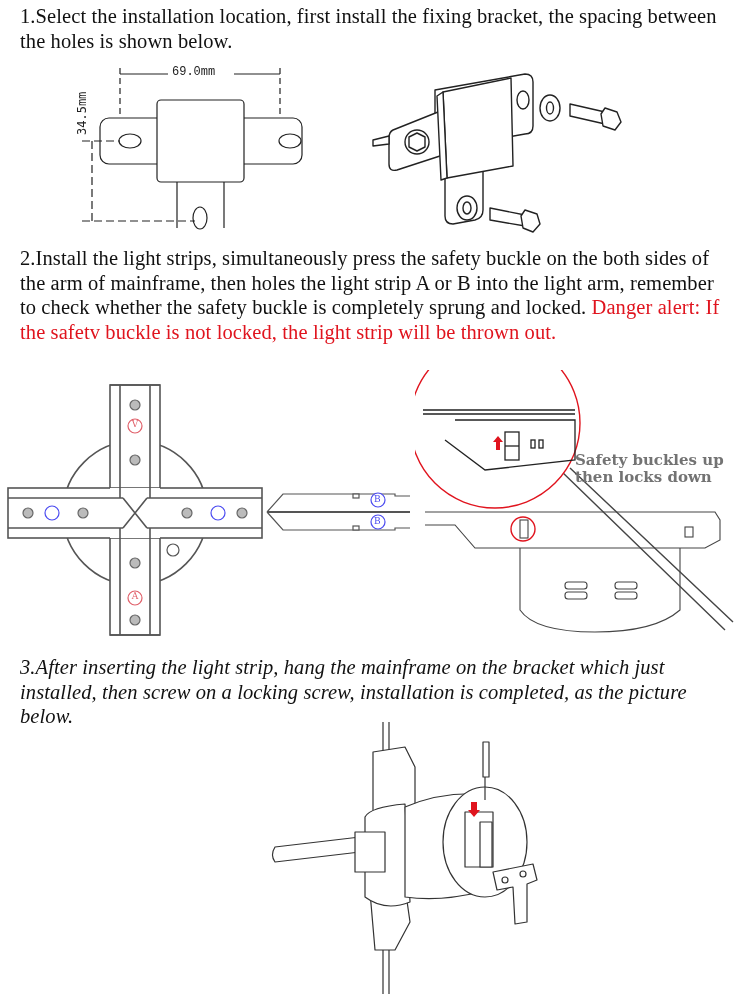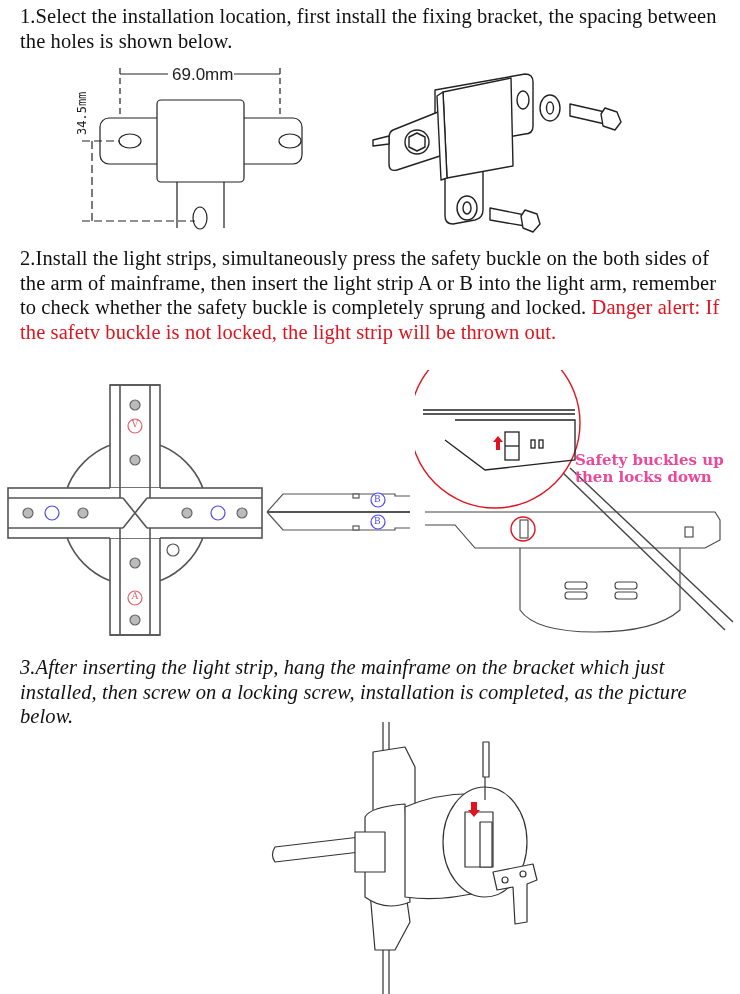--- a/index.html
+++ b/index.html
@@ -1,21 +1,21 @@
 <!DOCTYPE html>
 <html><head>
 <meta charset="utf-8">
 <style>
   html,body{margin:0;padding:0;background:#fff;}
   body{width:740px;height:994px;position:relative;overflow:hidden;font-family:"DejaVu Serif","Liberation Serif",serif;color:#111;}
   .para{position:absolute;left:20px;width:715px;font-family:"Liberation Serif","DejaVu Serif",serif;font-size:20.5px;line-height:24.5px;letter-spacing:0.1px;color:#111;}
   .red{color:#e0141e;}
   .fig{position:absolute;}
   svg{display:block;}
-  .ann{position:absolute;font-family:"DejaVu Serif",serif;font-weight:bold;color:#ec4899;font-size:15px;line-height:17px;}
+  .ann{position:absolute;font-family:"DejaVu Serif",serif;font-weight:bold;color:#737373;font-size:15px;line-height:17px;}
 </style>
 </head>
 <body>
 
 <div class="para" style="top:4px;">
   <span>1.</span><span>Select the installation location, first install the fixing bracket, the spacing between the holes is shown below.</span>
 </div>
 
 <div class="fig" style="left:70px;top:58px;">
   <svg width="250" height="180" viewBox="0 0 250 180">
@@ -30,21 +30,21 @@
       <ellipse cx="220" cy="83" rx="11" ry="7"></ellipse>
       <ellipse cx="130" cy="160" rx="7" ry="11"></ellipse>
 
       <path d="M50 10 V60" stroke-dasharray="6 4"></path>
       <path d="M210 10 V60" stroke-dasharray="6 4"></path>
       <path d="M50 16 H98 M164 16 H210"></path>
       <path d="M12 83 H50 M12 163 H125" stroke-dasharray="8 4"></path>
       <path d="M22 83 V163" stroke-dasharray="8 4"></path>
     </g>
   </svg>
-  <div style="position:absolute;left:102px;top:7px;font-family:Liberation Sans, sans-serif;font-size:17px;color:#222;">69.0mm</div>
+  <div style="position:absolute;left:102px;top:7px;font-family:Liberation Mono, monospace;font-size:12px;color:#222;">69.0mm</div>
   <div style="position:absolute;left:-6px;top:40px;transform:rotate(-90deg);transform-origin:left top;font-family:'DejaVu Sans Mono',monospace;font-size:12px;color:#222;top:77px;left:5px;">34.5mm</div>
 </div>
 
 <div class="fig" style="left:365px;top:60px;">
   <svg width="260" height="175" viewBox="0 0 260 175">
     <g fill="#fff" stroke="#222" stroke-width="1.4" stroke-linejoin="round">
 
       <path d="M70 30 L160 14 Q168 14 168 22 L168 66 Q168 74 160 74 L70 90 Z"></path>
 
       <path d="M28 70 L78 50 L78 95 L32 110 Q24 112 24 104 L24 78 Q24 72 28 70 Z"></path>
@@ -67,21 +67,21 @@
       <path d="M205 44 L240 52 L240 64 L205 56 Z"></path>
       <polygon points="240,48 252,52 256,62 250,70 238,66 236,54"></polygon>
 
       <path d="M125 148 L160 155 L160 166 L125 160 Z"></path>
       <polygon points="160,150 172,154 175,164 168,172 158,168 156,156"></polygon>
     </g>
   </svg>
 </div>
 
 <div class="para" style="top:246px;">
-  <span>2.</span><span>Install the light strips, simultaneously press the safety buckle on the both sides of the arm of mainframe, then insert the light strip A or B into the light arm, remember to check whether the safety buckle is completely sprung and locked. </span><span class="red">Danger alert: If the safetv buckle is not locked, the light strip will be thrown out.</span>
+  <span>2.</span><span>Install the light strips, simultaneously press the safety buckle on the both sides of the arm of mainframe, then holes the light strip A or B into the light arm, remember to check whether the safety buckle is completely sprung and locked. </span><span class="red">Danger alert: If the safetv buckle is not locked, the light strip will be thrown out.</span>
 </div>
 
 <div class="fig" style="left:5px;top:380px;">
   <svg width="265" height="260" viewBox="0 0 265 260">
     <g fill="none" stroke="#555" stroke-width="1.6">
       <circle cx="130" cy="133" r="72"></circle>
       <rect x="105" y="5" width="50" height="250" fill="#fff"></rect>
       <rect x="3" y="108" width="254" height="50" fill="#fff"></rect>
       <rect x="105" y="108" width="50" height="50" fill="#fff" stroke="none"></rect>
       <path d="M115 5 V118 M145 5 V118 M115 148 V255 M145 148 V255"></path>

